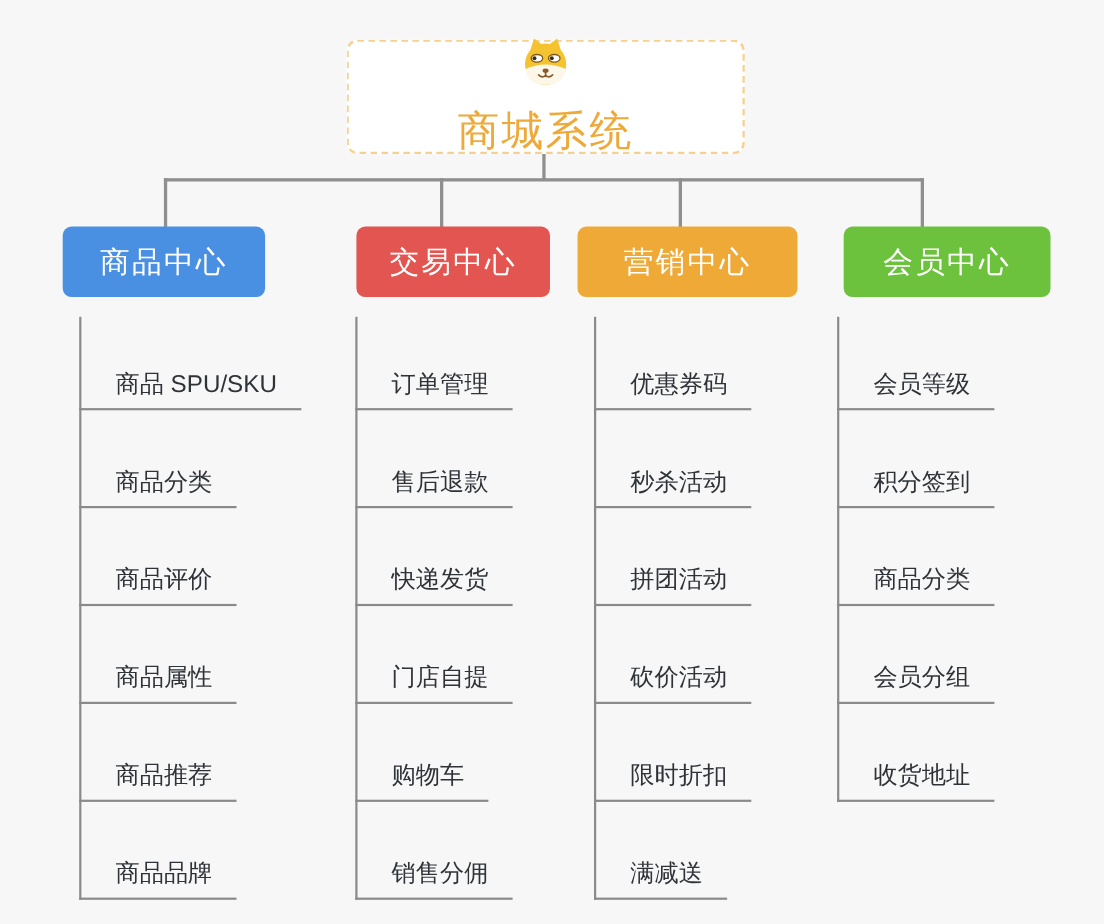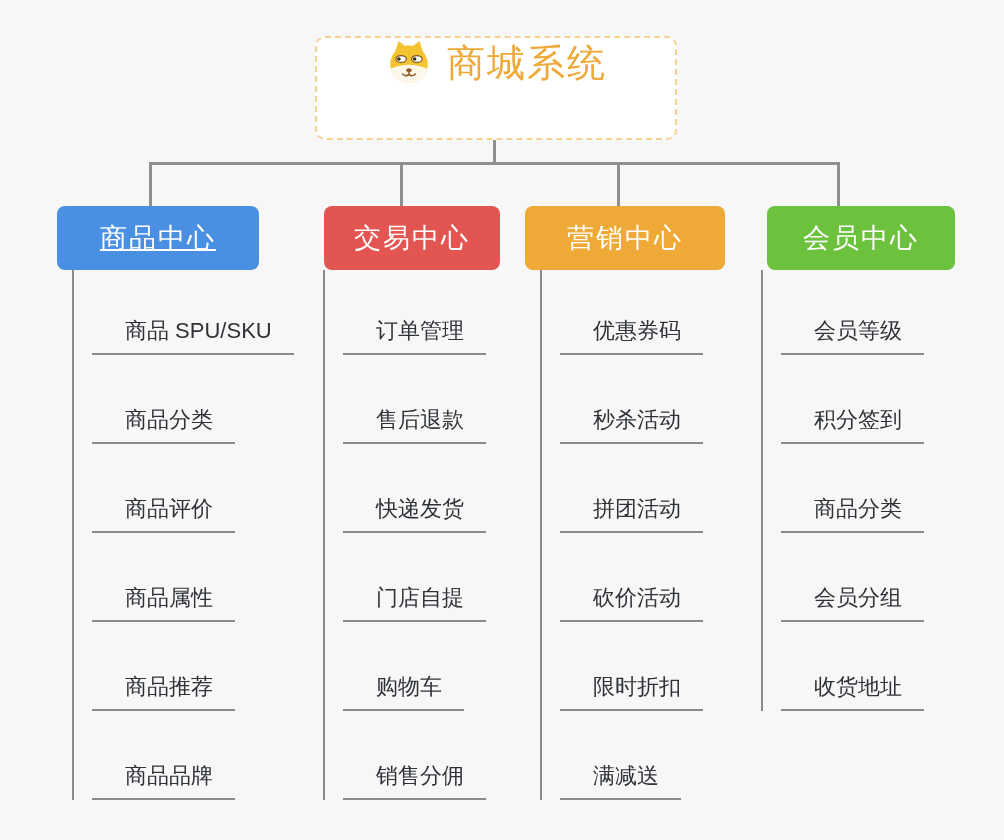--- a/index.html
+++ b/index.html
@@ -13,36 +13,36 @@
   
   .stub{position:absolute;left:493px;top:140px;width:3px;height:23px;background:#8f8f8f;}
   .hline{position:absolute;left:149px;top:162px;width:691px;height:3px;background:#8f8f8f;}
   .drop{position:absolute;top:162px;width:3px;height:45px;background:#8f8f8f;}
   .drop1{left:149px}.drop2{left:400px}.drop3{left:617px}.drop4{left:837px}
   
   .root{
     position:absolute;left:315px;top:36px;width:362px;height:104px;
     background:#ffffff;border:2px dashed #f5d18f;border-radius:10px;
     box-sizing:border-box;
-    display:flex;align-items:flex-start;justify-content:center;gap:14px;
+    display:flex;align-items:center;justify-content:center;gap:14px;flex-direction:column;
   }
   .root-title{font-size:38px;font-weight:500;color:#efa939;letter-spacing:2px;}
   .dog{width:48px;height:48px;display:inline-flex;}
   
   .box{
     position:absolute;top:206px;height:64px;border-radius:8px;
     display:flex;align-items:center;justify-content:center;
     color:#ffffff;font-size:27px;letter-spacing:2px;
   }
-  .b1{left:57px;width:202px;text-decoration:underline;}
+  .b1{left:57px;width:184px;}
   .b2{left:324px;width:176px;}
   .b3{left:525px;width:200px;}
   .b4{left:745px;width:188px;margin-left:22px;}
   
-  .col{position:absolute;top:270px;padding-left:20px;}
+  .col{position:absolute;top:288px;}
   .c1{left:72px}.c2{left:323px}.c3{left:540px}.c4{left:761px}
   .col::before{
     content:"";position:absolute;left:0;top:0;bottom:0;width:2px;background:#8a8a8a;
   }
   .leaf{
     display:table;
     margin-top:52px;
     padding:0 22px 9px 33px;
     border-bottom:2px solid #8a8a8a;
     font-size:22px;line-height:26px;color:#2f3338;

